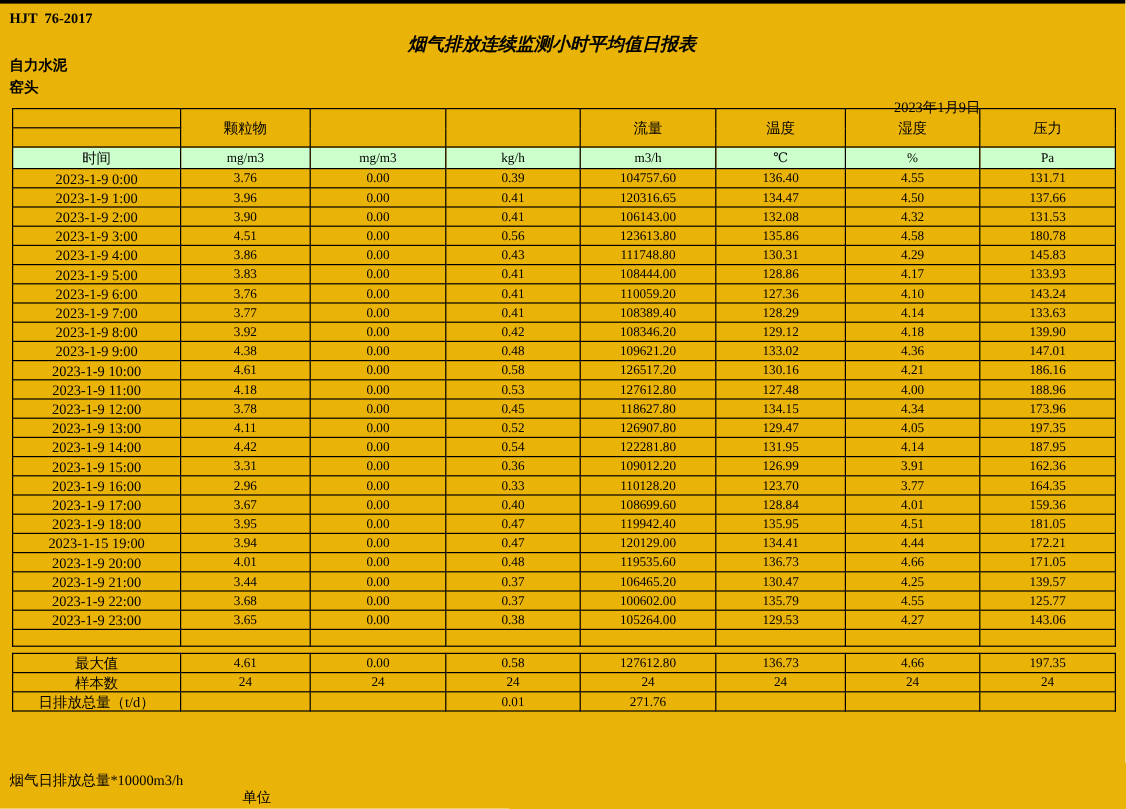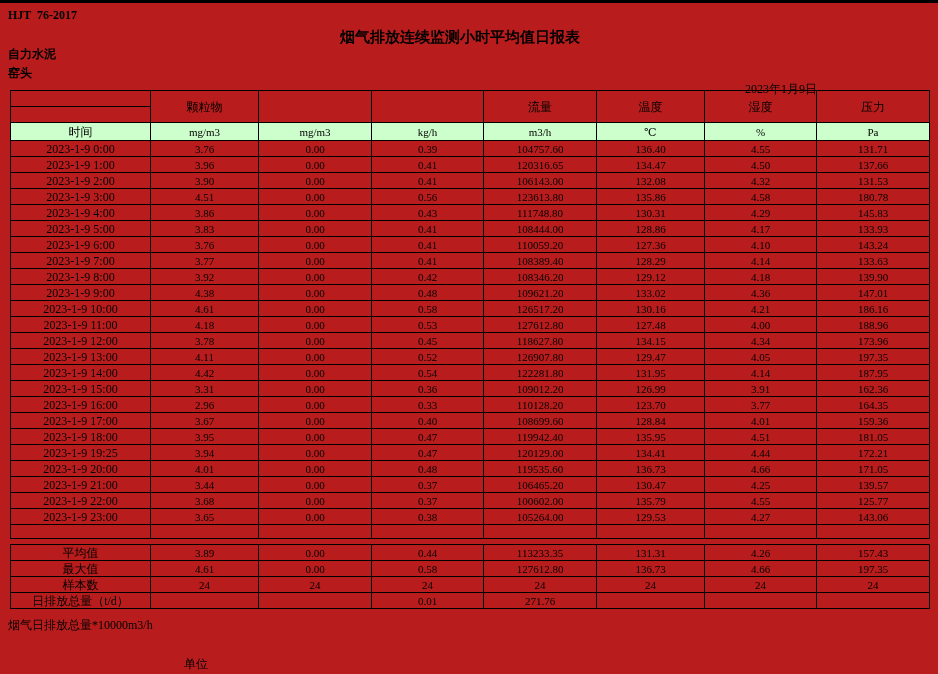--- a/index.html
+++ b/index.html
@@ -1,43 +1,43 @@
 <!DOCTYPE html>
 <html><head>
 <meta charset="utf-8">
 <style>
   html,body { margin:0; padding:0; background:#fff; }
   .page {
-    position:relative; width:938px; height:674px; background:#b91c1c;
+    position:relative; width:938px; height:674px; background:#eab308;
     font-family:"Liberation Serif","DejaVu Serif",serif; color:#000;
     overflow:hidden;
   }
   .topbar { position:absolute; top:0; left:0; width:938px; height:3px; background:#000; }
   .standard { position:absolute; top:8px; left:8px; font-size:12px; font-weight:bold; white-space:pre; }
-  .title { position:absolute; top:28px; left:0; width:920px; text-align:center; font-size:15px; font-weight:bold; }
+  .title { position:absolute; top:28px; left:0; width:920px; text-align:center; font-size:15px; font-weight:bold;font-style:italic; }
   .company { position:absolute; top:46px; left:8px; font-size:12px; font-weight:bold; }
   .station { position:absolute; top:65px; left:8px; font-size:12px; font-weight:bold; }
   .date { position:absolute; top:60px; left:745px; font-size:12px;margin-top:21px; }
 
   .tables { position:absolute; top:90px; left:10px; width:919px; }
   table { border-collapse:collapse; table-layout:fixed; width:919px; }
   td {
     border:1px solid #000; padding:0; text-align:center; overflow:hidden;
     font-size:11px; line-height:14px; height:15px; white-space:nowrap;
   }
   tr.hgroup td { font-size:12px; }
   tr.hspacer td { height:15px; }
   tr.units td { background:#ccffcc; height:17px; }
   tr.emptyrow td { height:13px; }
   .gap { height:5px; }
   td.label { font-size:12px; }
 
-  .note1 { position:absolute; top:617px; left:8px; font-size:12px; }
+  .note1 { position:absolute; top:642px; left:8px; font-size:12px; }
   .note2 { position:absolute; top:656px; left:8px; font-size:12px;margin-top:22px; }
-  .note3 { position:absolute; top:656px; left:184px; font-size:12px; }
+  .note3 { position:absolute; top:656px; left:202px; font-size:12px; }
 </style>
 </head>
 <body>
 
 <div class="page">
   <div class="topbar"></div>
 
   <div class="standard">HJT  76-2017</div>
   <div class="title">烟气排放连续监测小时平均值日报表</div>
   <div class="company">自力水泥</div>
@@ -267,21 +267,21 @@
             <td class="label">2023-1-9 18:00</td>
             <td>3.95</td>
             <td>0.00</td>
             <td>0.47</td>
             <td>119942.40</td>
             <td>135.95</td>
             <td>4.51</td>
             <td>181.05</td>
           </tr>
           <tr>
-            <td class="label">2023-1-9 19:25</td>
+            <td class="label">2023-1-15 19:00</td>
             <td>3.94</td>
             <td>0.00</td>
             <td>0.47</td>
             <td>120129.00</td>
             <td>134.41</td>
             <td>4.44</td>
             <td>172.21</td>
           </tr>
           <tr>
             <td class="label">2023-1-9 20:00</td>
@@ -346,30 +346,20 @@
           <col style="width:108px">
           <col style="width:113px">
           <col style="width:112px">
         <col style="width:113px">
           <col style="width:108px">
           <col style="width:112px">
           <col style="width:113px">
       </colgroup>
       <tbody>
           <tr>
-            <td class="label">平均值</td>
-            <td>3.89</td>
-            <td>0.00</td>
-            <td>0.44</td>
-            <td>113233.35</td>
-            <td>131.31</td>
-            <td>4.26</td>
-            <td>157.43</td>
-          </tr>
-          <tr>
             <td class="label">最大值</td>
             <td>4.61</td>
             <td>0.00</td>
             <td>0.58</td>
             <td>127612.80</td>
             <td>136.73</td>
             <td>4.66</td>
             <td>197.35</td>
           </tr>
           <tr>

